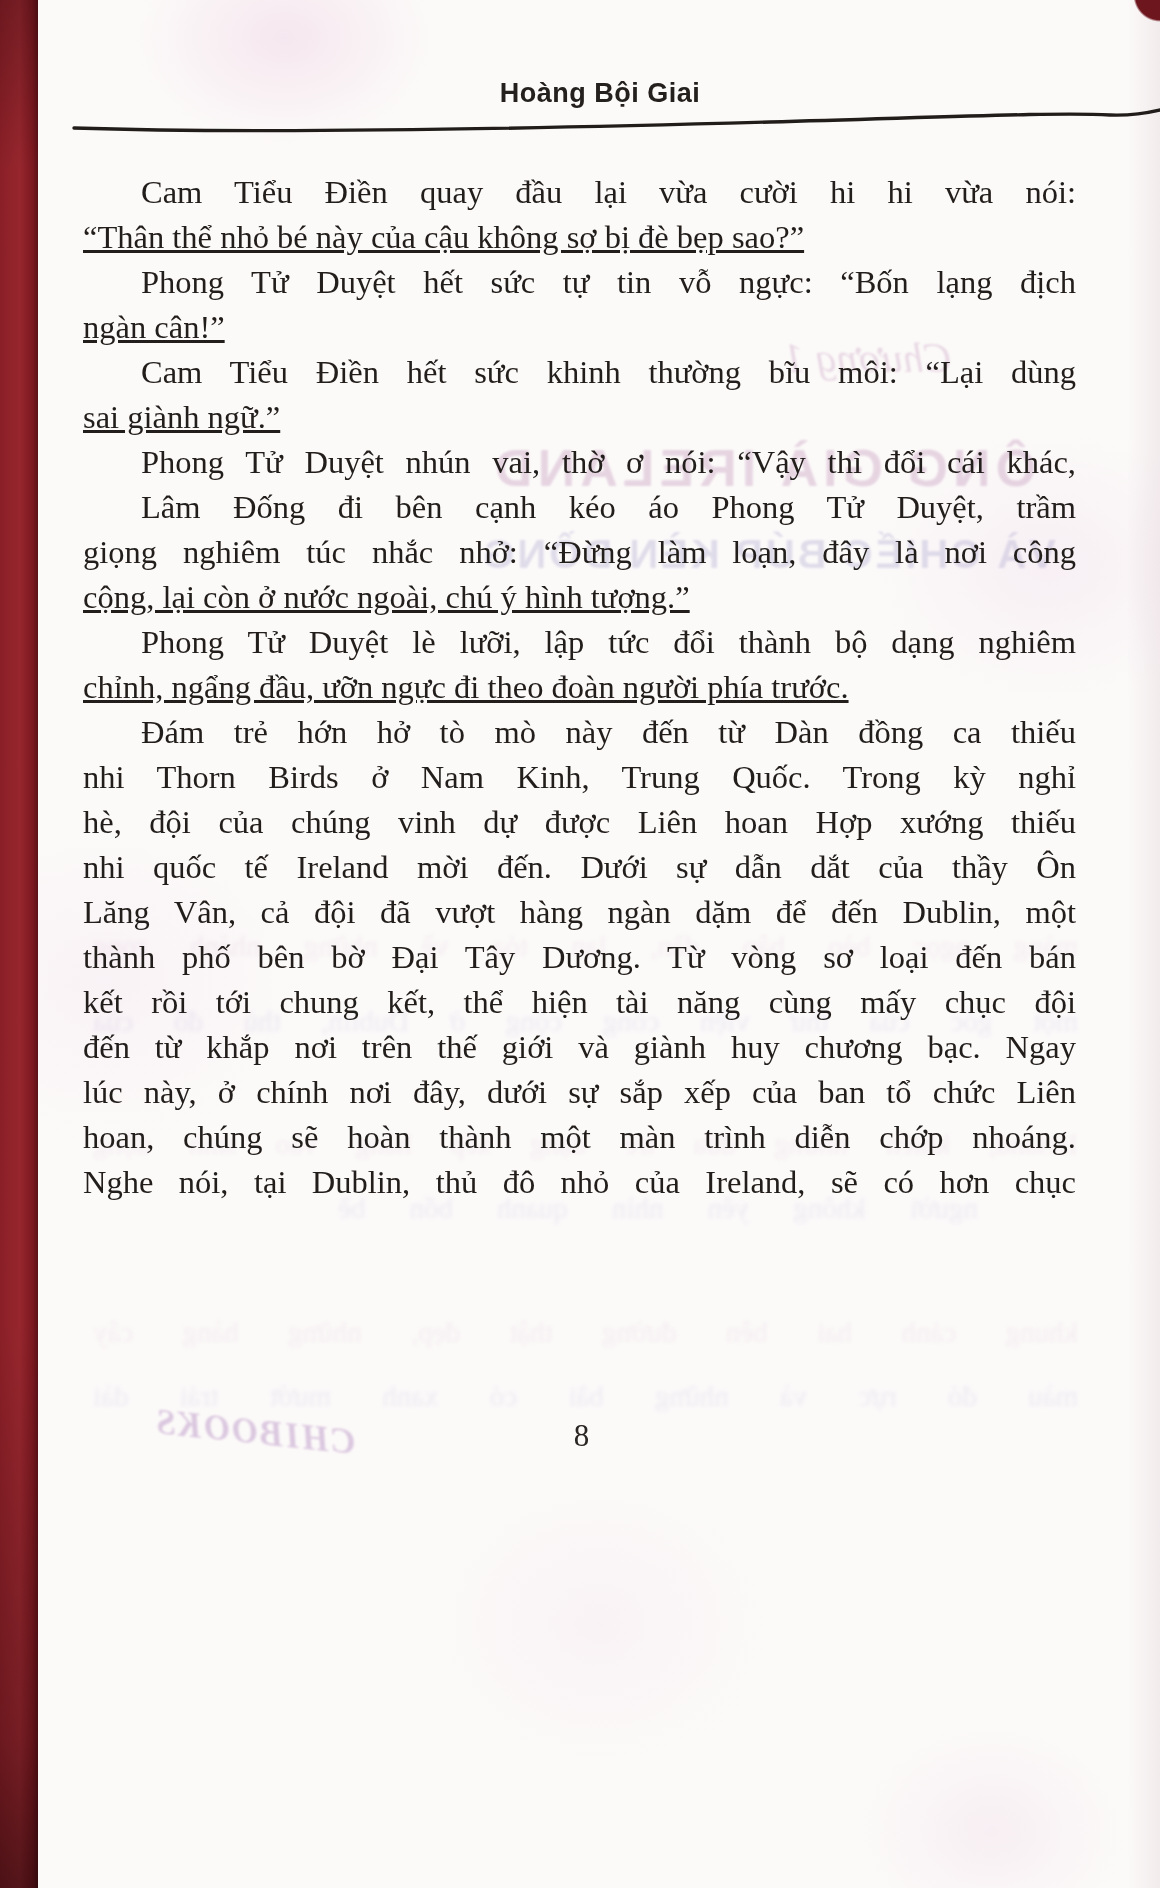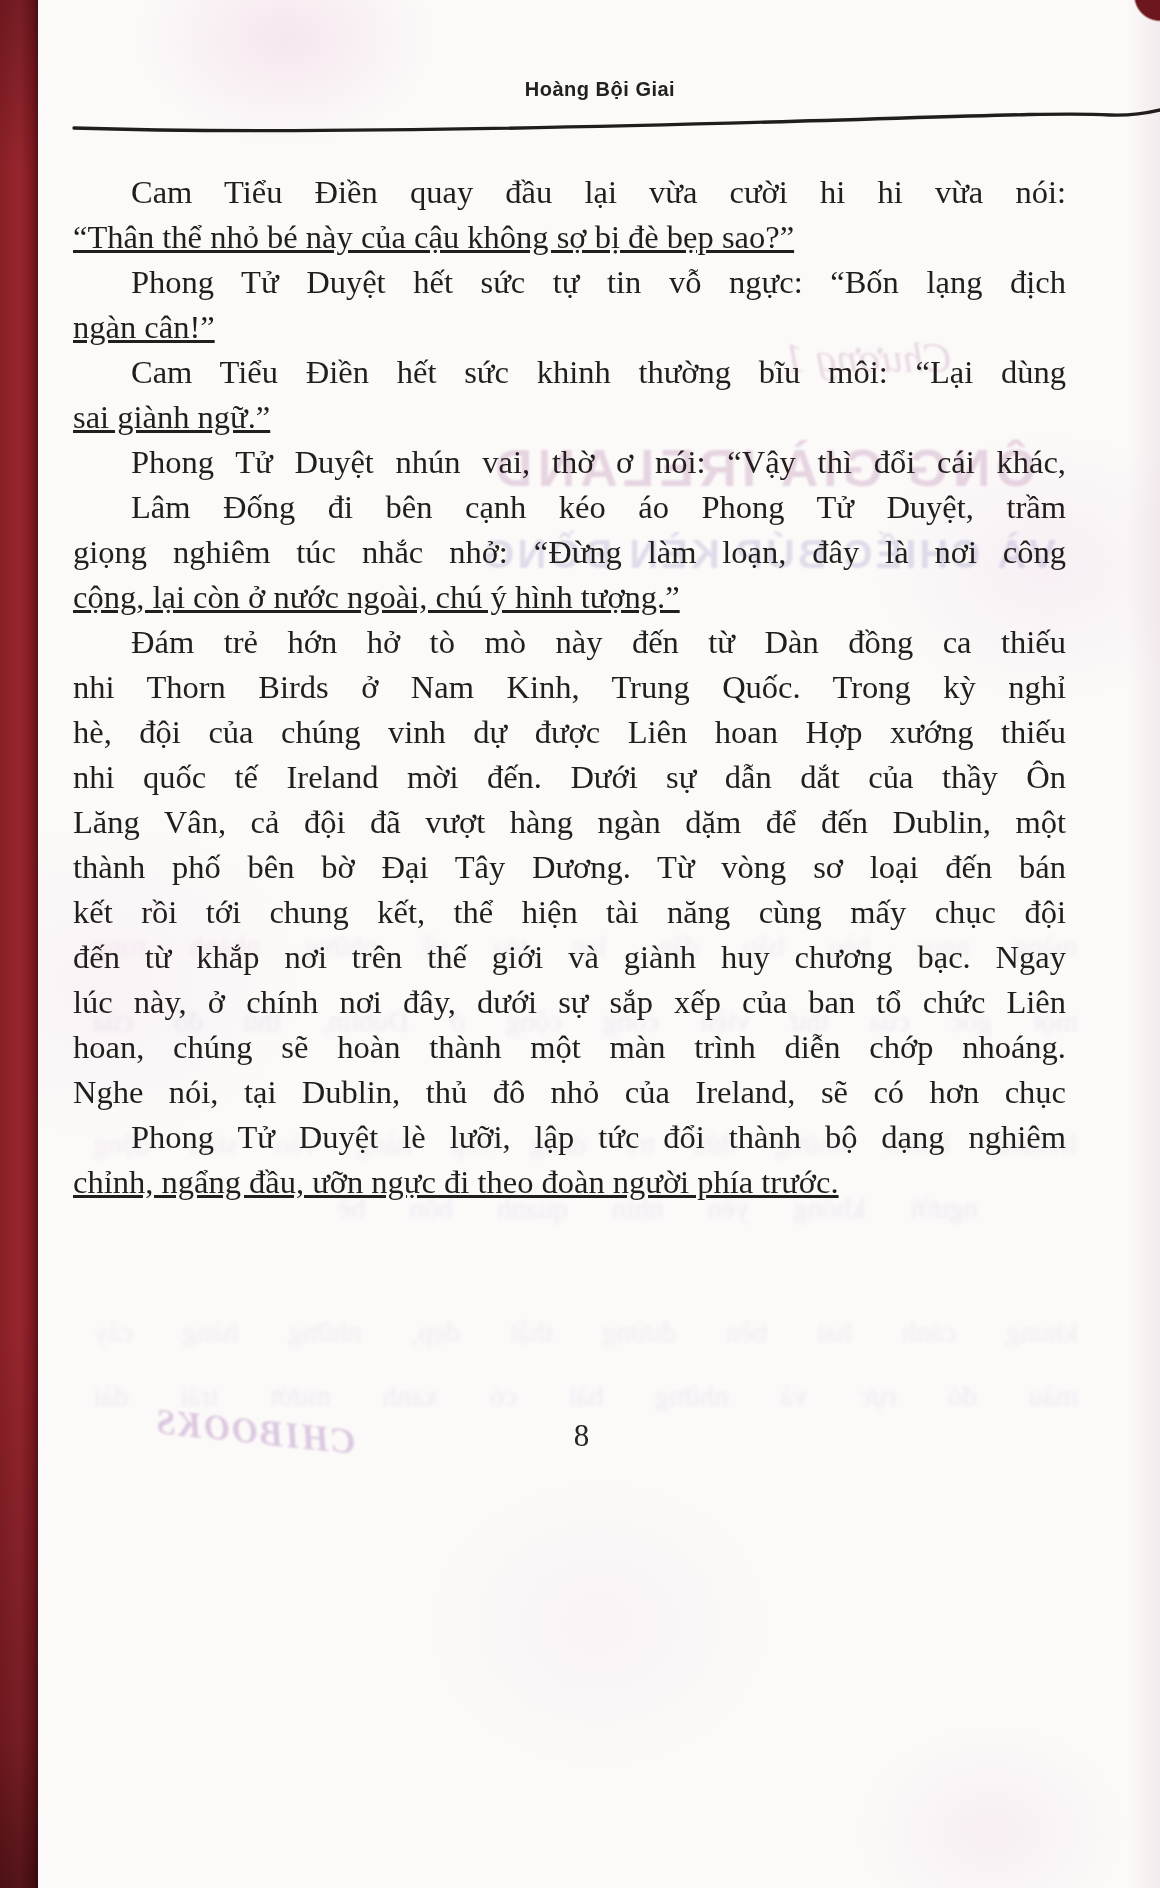--- a/index.html
+++ b/index.html
@@ -18,24 +18,24 @@
       radial-gradient(260px 200px at 90% 30%, rgba(236,214,232,.30), transparent 70%),
       radial-gradient(300px 240px at 6% 52%, rgba(240,219,236,.25), transparent 70%),
       radial-gradient(260px 220px at 50% 86%, rgba(238,216,230,.22), transparent 70%),
       radial-gradient(200px 160px at 85% 97%, rgba(234,206,224,.25), transparent 70%),
       #fcfaf9;}
   .corner-mark{position:absolute;right:-6px;top:-8px;width:40px;height:32px;z-index:6;
     background:radial-gradient(circle at 85% 10%, #6d161d 55%, rgba(109,22,29,0) 60%);}
   
   .running-head{position:absolute;left:47px;top:78px;width:1030px;text-align:center;z-index:3;
     font-family:"Liberation Sans","DejaVu Sans",sans-serif;font-weight:bold;
-    font-size:20px;color:#23201d;letter-spacing:.5px;}
+    font-size:27px;color:#23201d;letter-spacing:.5px;}
   .rule{position:absolute;left:32px;top:106px;z-index:3;}
   
-  .body{position:absolute;left:35px;top:170px;width:993px;z-index:3;
+  .body{position:absolute;left:45px;top:170px;width:993px;z-index:3;
     font-size:32.5px;color:#221e1b;}
   .para + .para{}
   .line{line-height:45px;}
   .ind{text-indent:58px;}
   .jl{text-align:justify;text-align-last:justify;}
   .rl{text-align:right;text-align-last:left;text-decoration:underline;}
   .pagenum{position:absolute;left:47px;top:1418px;width:993px;text-align:center;z-index:3;
     font-size:31px;color:#2a2623;}
   
   .bleed{position:absolute;z-index:1;transform:scaleX(-1);color:#c9a2c2;
@@ -93,33 +93,33 @@
       </div>
       <div class="para">
         <div class="line ind jl">Phong Tử Duyệt nhún vai, thờ ơ nói: “Vậy thì đổi cái khác,</div>
       </div>
       <div class="para">
         <div class="line ind jl">Lâm Đống đi bên cạnh kéo áo Phong Tử Duyệt, trầm</div>
         <div class="line jl">giọng nghiêm túc nhắc nhở: “Đừng làm loạn, đây là nơi công</div>
         <div class="line rl">cộng, lại còn ở nước ngoài, chú ý hình tượng.”</div>
       </div>
       <div class="para">
+        <div class="line ind jl">Phong Tử Duyệt lè lưỡi, lập tức đổi thành bộ dạng nghiêm</div>
+        <div class="line rl">chỉnh, ngẩng đầu, ưỡn ngực đi theo đoàn người phía trước.</div>
+      </div>
+      <div class="para">
         <div class="line ind jl">Đám trẻ hớn hở tò mò này đến từ Dàn đồng ca thiếu</div>
         <div class="line jl">nhi Thorn Birds ở Nam Kinh, Trung Quốc. Trong kỳ nghỉ</div>
         <div class="line jl">hè, đội của chúng vinh dự được Liên hoan Hợp xướng thiếu</div>
         <div class="line jl">nhi quốc tế Ireland mời đến. Dưới sự dẫn dắt của thầy Ôn</div>
         <div class="line jl">Lăng Vân, cả đội đã vượt hàng ngàn dặm để đến Dublin, một</div>
         <div class="line jl">thành phố bên bờ Đại Tây Dương. Từ vòng sơ loại đến bán</div>
         <div class="line jl">kết rồi tới chung kết, thể hiện tài năng cùng mấy chục đội</div>
         <div class="line jl">đến từ khắp nơi trên thế giới và giành huy chương bạc. Ngay</div>
         <div class="line jl">lúc này, ở chính nơi đây, dưới sự sắp xếp của ban tổ chức Liên</div>
         <div class="line jl">hoan, chúng sẽ hoàn thành một màn trình diễn chớp nhoáng.</div>
         <div class="line jl">Nghe nói, tại Dublin, thủ đô nhỏ của Ireland, sẽ có hơn chục</div>
       </div>
-      <div class="para">
-        <div class="line ind jl">Phong Tử Duyệt lè lưỡi, lập tức đổi thành bộ dạng nghiêm</div>
-        <div class="line rl">chỉnh, ngẩng đầu, ưỡn ngực đi theo đoàn người phía trước.</div>
-      </div>
     </main>
 
     <div class="pagenum">8</div>
   </div>
 </div>
 
 </body></html>

